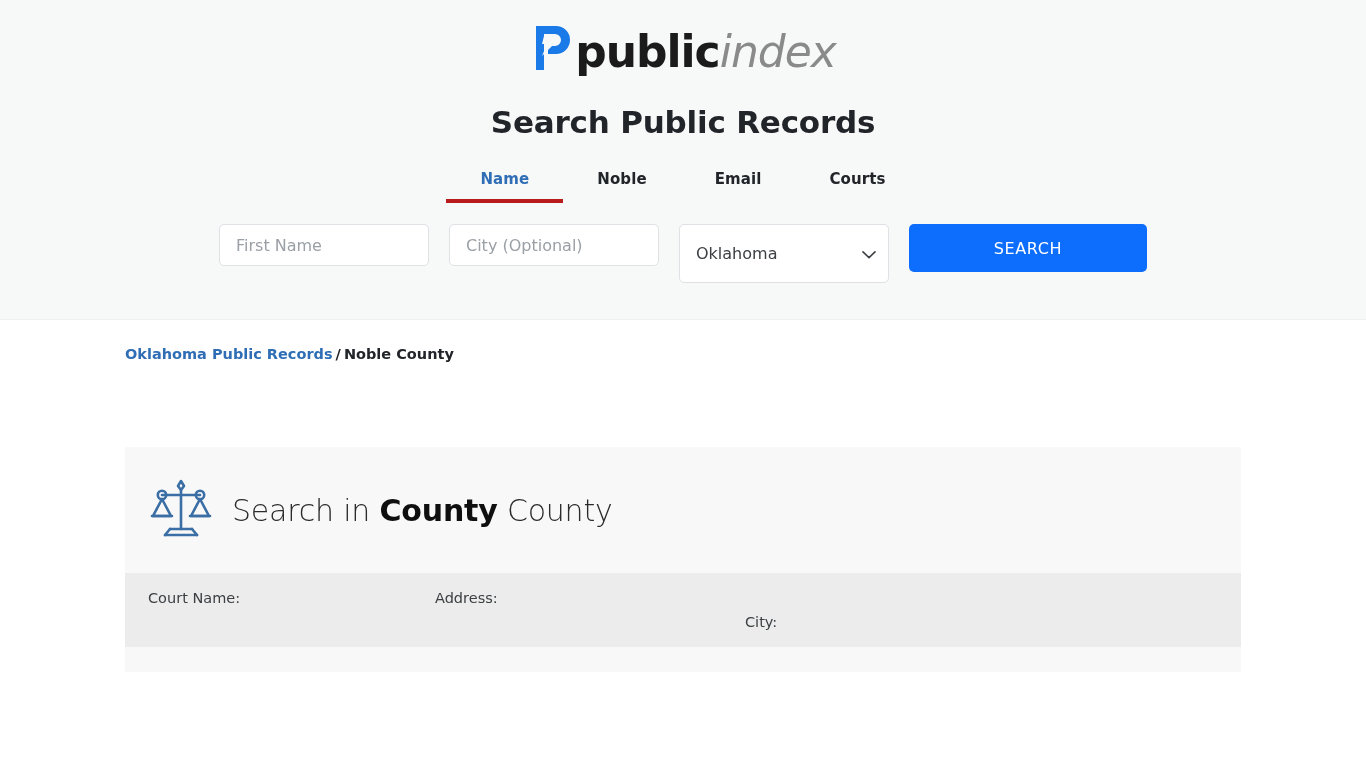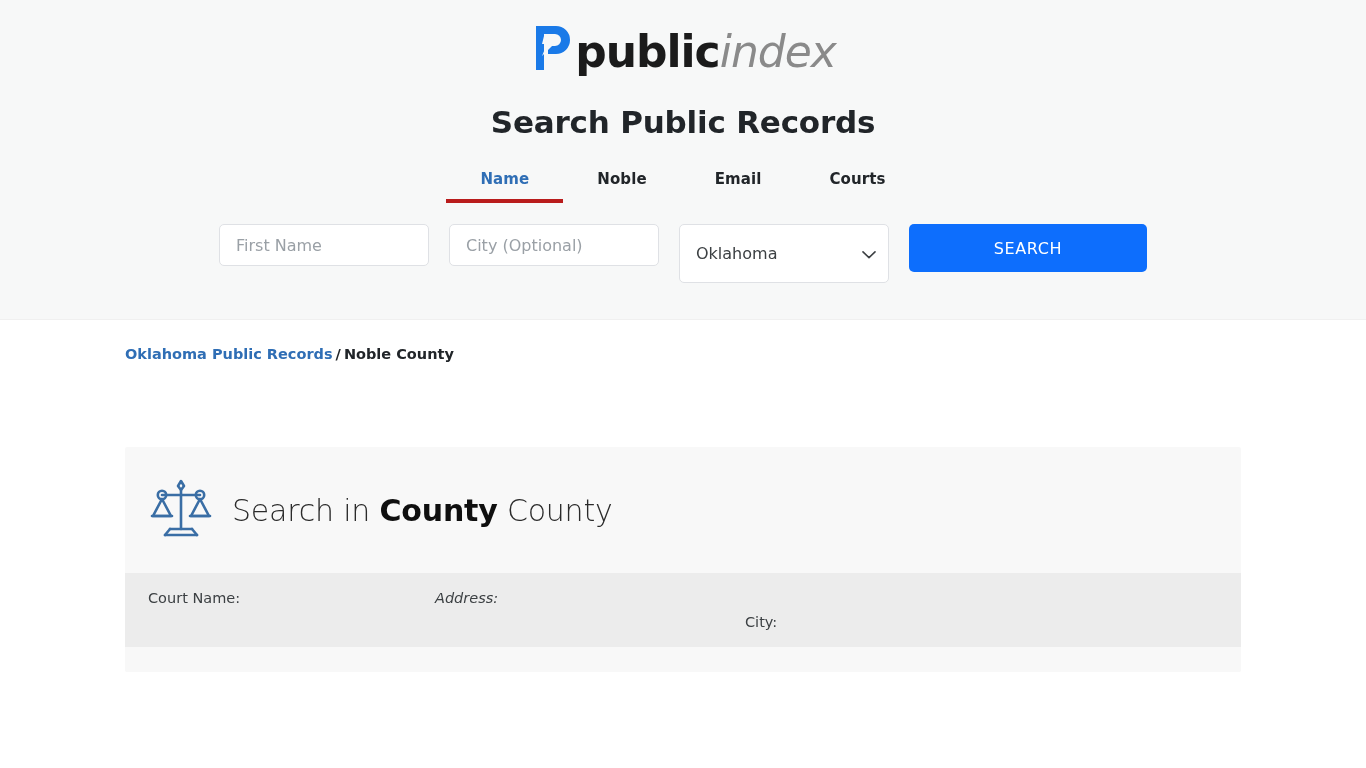--- a/index.html
+++ b/index.html
@@ -183,21 +183,21 @@
     display: flex;
     background: #ececec;
     padding: 17px 15px 17px 0;
   }
   .th {
     font-size: 14.5px;
     color: #3c4043;
     font-weight: 400;
   }
   .col-1 { width: 310px; padding-left: 23px; }
-  .col-2 { width: 310px; font-style: italic; }
+  .col-2 { width: 310px; }
   .col-3 { width: 300px; margin-top: 24px; }
 
   .table-row {
     display: flex;
     padding-top: 25px;
     background: #f8f8f8;
   }
 </style>
 </head>
 <body>

